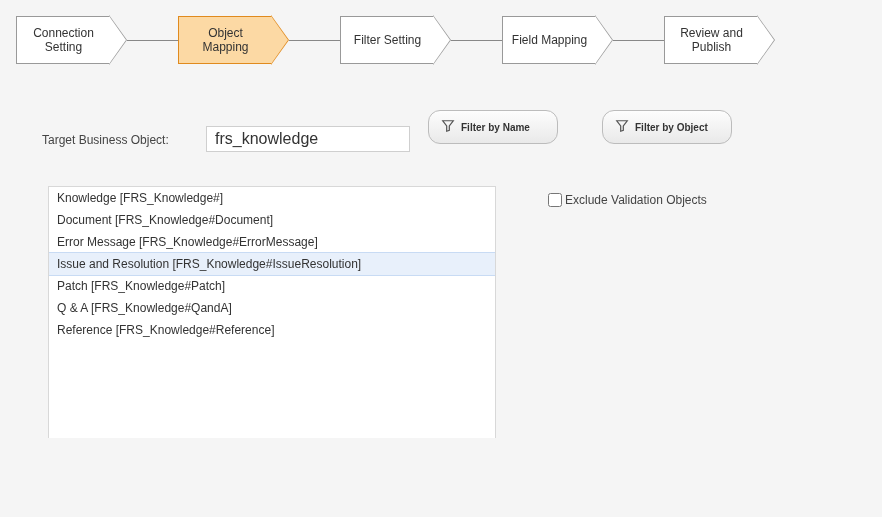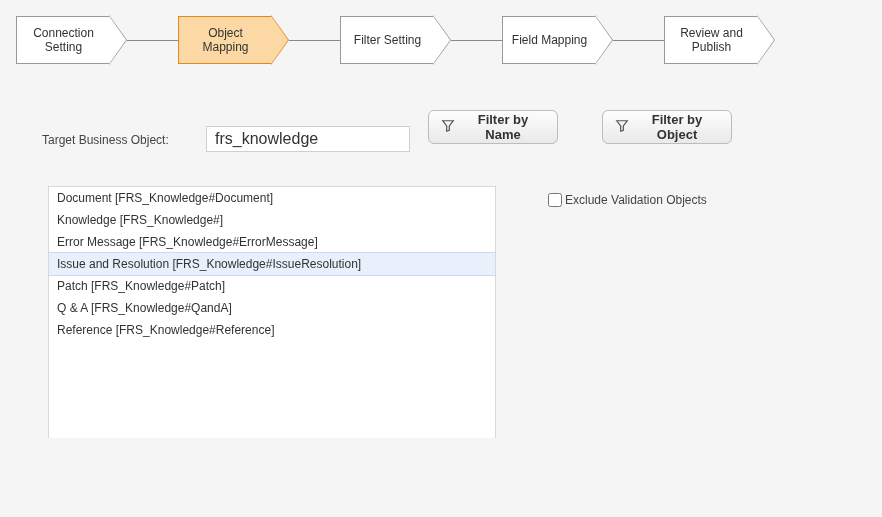--- a/index.html
+++ b/index.html
@@ -105,22 +105,22 @@
     padding: 0 8px;
     font-size: 16px;
     color: #333;
   }
   .btn {
     position: absolute;
     top: 110px;
     height: 34px;
     background: linear-gradient(#fdfdfd, #e9e9e9);
     border: 1px solid #bcbcbc;
-    border-radius: 6px;
-    font-size: 13px;
+    border-radius: 12px;
+    font-size: 10px;
     font-weight: bold;
     color: #333;
     display: inline-flex;
     align-items: center;
     gap: 6px;
     padding: 0 12px;
     cursor: pointer;
   }
   .btn svg { width: 14px; height: 14px; }
   .btn-name { left: 428px; width: 130px; }
@@ -227,22 +227,22 @@
     <span>Filter by Object</span>
   </button>
 
   <label class="exclude-wrap">
     <input type="checkbox" style="">
     <span>Exclude Validation Objects</span>
   </label>
 
   <div class="listbox">
 
-  <div class="list-item">Document [FRS_Knowledge#Document]</div>
-      <div class="list-item">Knowledge [FRS_Knowledge#]</div>
+  <div class="list-item">Knowledge [FRS_Knowledge#]</div>
+      <div class="list-item">Document [FRS_Knowledge#Document]</div>
       <div class="list-item">Error Message [FRS_Knowledge#ErrorMessage]</div>
       <div class="list-item selected">Issue and Resolution [FRS_Knowledge#IssueResolution]</div>
       <div class="list-item">Patch [FRS_Knowledge#Patch]</div>
       <div class="list-item">Q &amp; A [FRS_Knowledge#QandA]</div>
       <div class="list-item">Reference [FRS_Knowledge#Reference]</div>
     </div>
 
 </div>
 
 </body></html>

